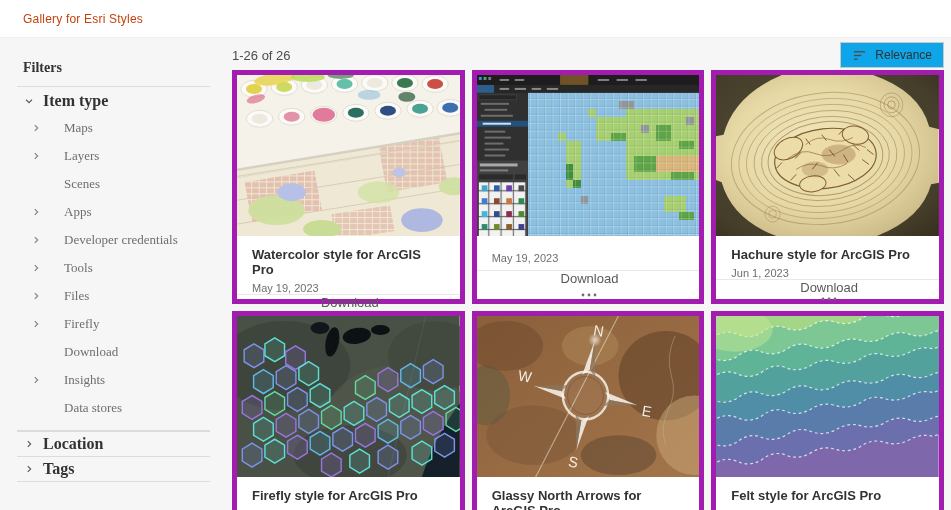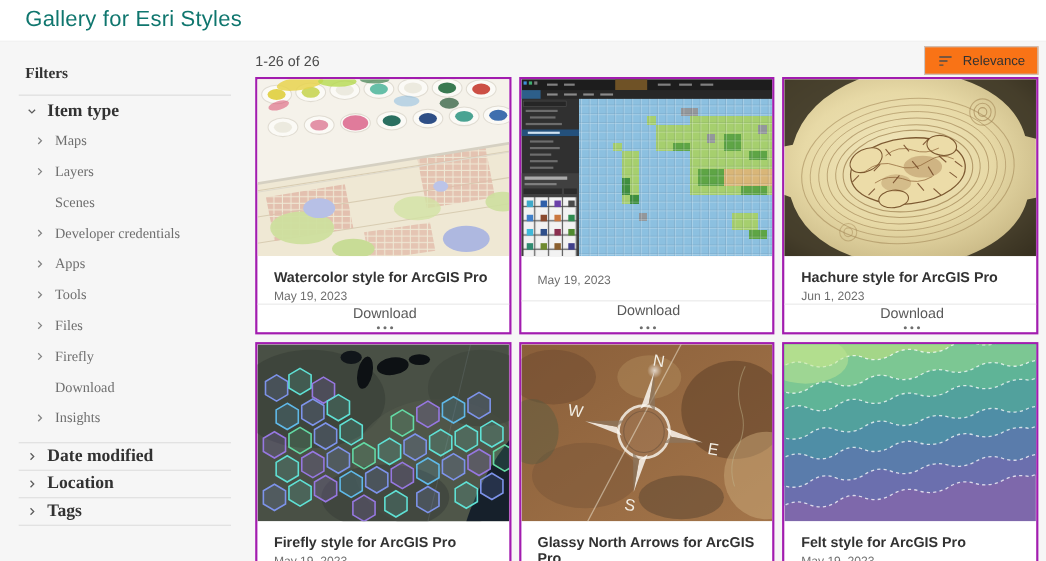--- a/index.html
+++ b/index.html
@@ -6,52 +6,52 @@
   html,body { margin:0; padding:0; }
   body {
     width:951px; height:510px; overflow:hidden;
     background:#f6f6f6;
     font-family:"Liberation Sans", sans-serif;
     color:#323232;
   }
   
   .app-header { height:38px; background:#fff; border-bottom:1px solid #efefef;
     display:flex; align-items:center; padding-left:23px; }
-  .app-header h1 { margin:0; font-size:20px; font-weight:400; color:#0f766e; letter-spacing:.2px; }
+  .app-header h1 { margin:0; font-size:12px; font-weight:400; color:#c2410c; letter-spacing:.2px; }
 
   
   .content { display:flex; height:472px; }
   .sidebar { width:220px; flex-shrink:0; padding:22px 10px 0 17px;font-family:Liberation Serif, serif; }
   .main { flex:1; padding:4px 7px 0 12px; }
 
   
   .filters-heading { margin:0 0 10px 6px; font-size:14px; font-weight:700; color:#323232; }
   hr.sdiv { border:0; border-top:1px solid #dcdcdc; margin:0; }
   .group-row { display:flex; align-items:center; height:27px; gap:9px; padding-left:7px;
     font-size:16px; font-weight:700; color:#323232; cursor:pointer; }
   .group-row.compact { height:24px; }
   ul.itemtype-list { list-style:none; margin:0; padding:0 0 8px 0; }
-  ul.itemtype-list li { display:flex; align-items:center; height:28px; gap:9px; padding-left:14px;
+  ul.itemtype-list li { display:flex; align-items:center; height:28px; gap:23px; padding-left:14px;
     font-size:13px; color:#6e6e6e; cursor:pointer; }
   .chev { flex-shrink:0; width:10px; height:10px; }
   .chev path { fill:none; stroke:#848484; stroke-width:1.4; }
   .group-row .chev path { stroke:#5c5c5c; }
   .chev-spacer { width:10px; flex-shrink:0; }
 
   
   .toolbar { display:flex; align-items:center; justify-content:space-between; height:26px; margin-bottom:2px; }
   .result-count { font-size:13px; color:#4c4c4c; }
   .sort-btn { display:flex; align-items:center; gap:8px; height:26px; padding:0 11px;
-    background:#f97316; border:1px solid #c8c8c8; font-size:12px; color:#323232; cursor:pointer;
+    background:#0ea5e9; border:1px solid #c8c8c8; font-size:12px; color:#323232; cursor:pointer;
     font-family:"Liberation Sans", sans-serif; }
   .sort-icon line { stroke:#4c4c4c; stroke-width:1.4; }
 
   
   .grid { display:grid; grid-template-columns:repeat(3,1fr); gap:7px; }
-  .card { background:#fff; border:2px solid #a21caf; height:234px; display:flex; flex-direction:column; }
+  .card { background:#fff; border:5px solid #a21caf; height:234px; display:flex; flex-direction:column; }
   .thumb { height:161px; overflow:hidden; cursor:pointer; flex-shrink:0; }
   .thumb svg { display:block; width:100%; height:100%; }
   .info { padding:11px 14px 0 15px; flex:1; }
   .info h3 { margin:0; font-size:13px; font-weight:700; color:#323232; cursor:pointer; }
   .date { font-size:11px; color:#6e6e6e; margin-top:5px; }
   .foot { border-top:1px solid #e8e8e8; height:29px; display:flex; align-items:center;
     justify-content:space-between; padding:0 13px 0 16px;flex-direction:column; }
   .dl-btn { border:0; background:none; padding:0; font-size:13px; color:#595959; cursor:pointer;
     font-family:"Liberation Sans", sans-serif; }
   .more-btn { border:0; background:none; padding:2px; cursor:pointer; display:flex; }
@@ -96,27 +96,27 @@
         <span>Layers</span>
         </li>
       <li>
         <span class="chev-spacer"></span>
         <span>Scenes</span>
         </li>
       <li>
         <svg class="chev" viewBox="0 0 12 12">
             <path d="M4.5 2.5 L8 6 L4.5 9.5"></path>
           </svg>
+        <span>Apps</span>
+        </li>
+      <li>
+        <svg class="chev" viewBox="0 0 12 12">
+            <path d="M4.5 2.5 L8 6 L4.5 9.5"></path>
+          </svg>
         <span>Developer credentials</span>
-        </li>
-      <li>
-        <svg class="chev" viewBox="0 0 12 12">
-            <path d="M4.5 2.5 L8 6 L4.5 9.5"></path>
-          </svg>
-        <span>Apps</span>
         </li>
       <li>
         <svg class="chev" viewBox="0 0 12 12">
             <path d="M4.5 2.5 L8 6 L4.5 9.5"></path>
           </svg>
         <span>Tools</span>
         </li>
       <li>
         <svg class="chev" viewBox="0 0 12 12">
             <path d="M4.5 2.5 L8 6 L4.5 9.5"></path>
@@ -132,28 +132,26 @@
       <li>
         <span class="chev-spacer"></span>
         <span>Download</span>
         </li>
       <li>
         <svg class="chev" viewBox="0 0 12 12">
             <path d="M4.5 2.5 L8 6 L4.5 9.5"></path>
           </svg>
         <span>Insights</span>
         </li>
+      <li>
+        <span class="chev-spacer"></span>
+        <span>Data stores</span>
+        </li>
     </ul>
     <hr class="sdiv">
-    <div class="group-row compact">
-      <svg class="chev" viewBox="0 0 12 12">
-          <path d="M4.5 2.5 L8 6 L4.5 9.5"></path>
-        </svg>
-      <span>Date modified</span>
-    </div>
     <hr class="sdiv">
     <div class="group-row compact">
       <svg class="chev" viewBox="0 0 12 12">
           <path d="M4.5 2.5 L8 6 L4.5 9.5"></path>
         </svg>
       <span>Location</span>
     </div>
     <hr class="sdiv">
     <div class="group-row compact">
       <svg class="chev" viewBox="0 0 12 12">

